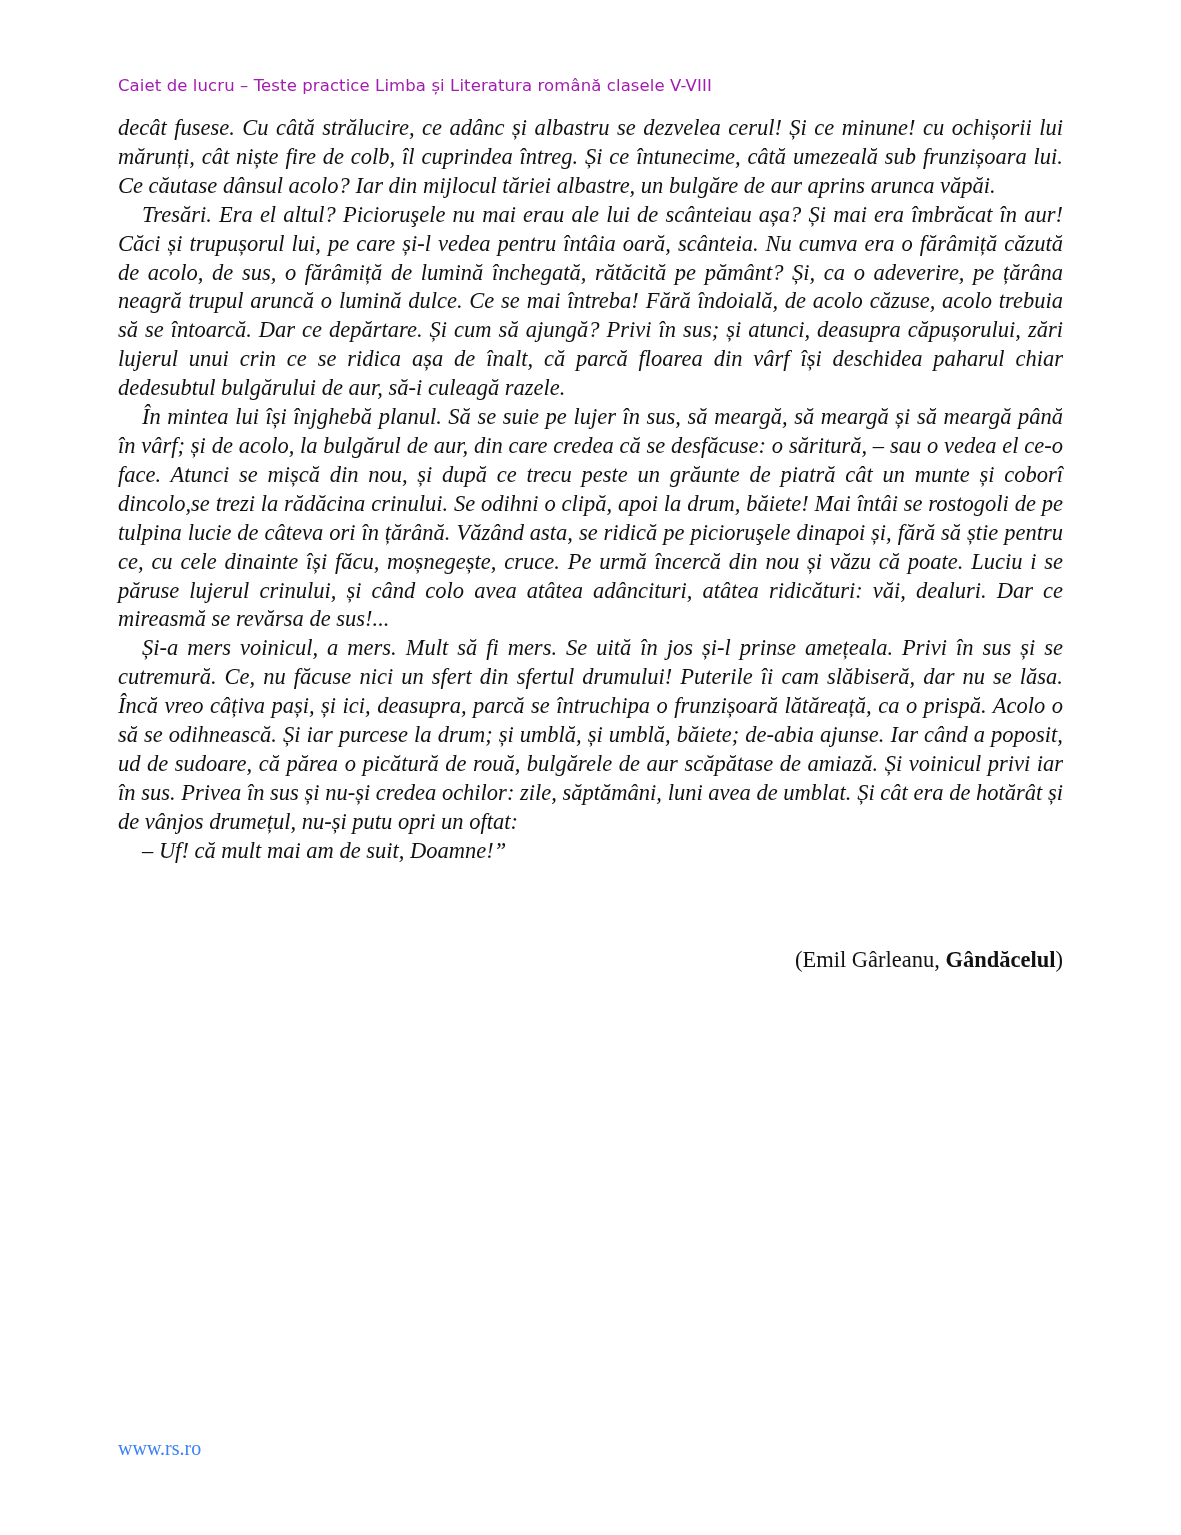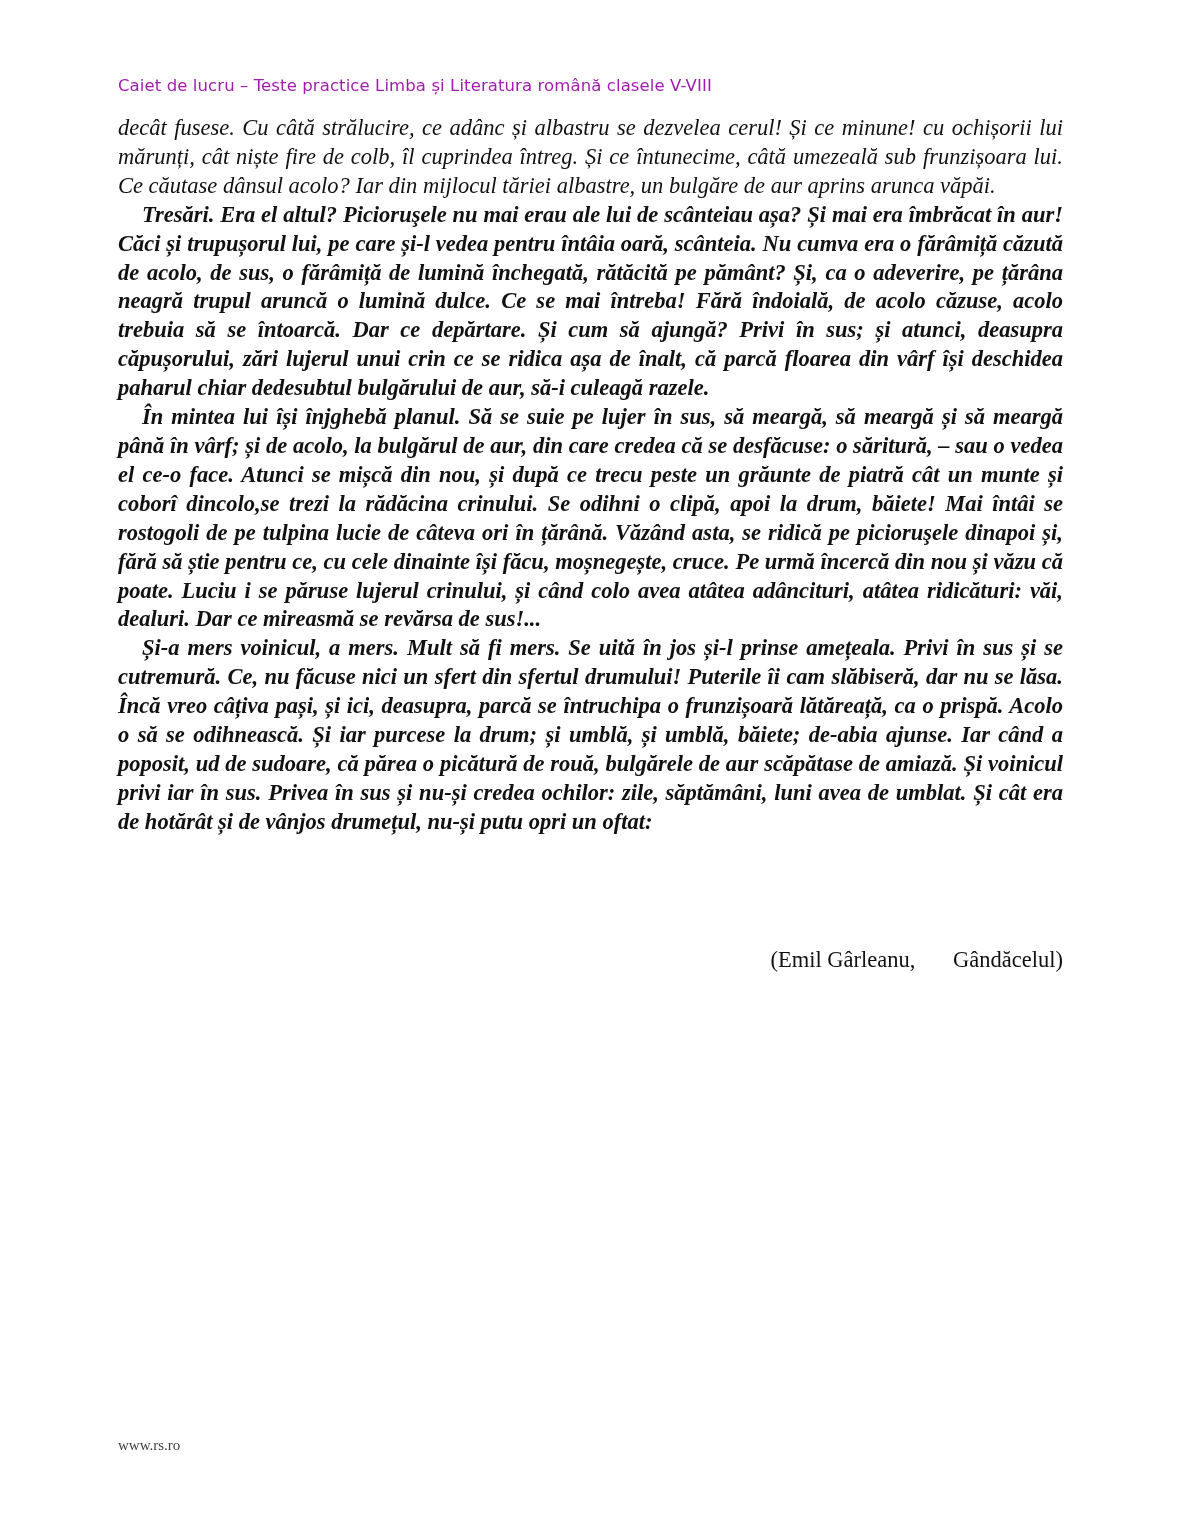--- a/index.html
+++ b/index.html
@@ -9,40 +9,41 @@
     font-family: "DejaVu Sans", sans-serif; font-size: 16.5px; color: #a21caf;
     letter-spacing: 0.1px; white-space: nowrap;
   }
   .body-text {
     position: absolute; left: 118px; top: 114px; width: 945px;
     font-family: "Liberation Serif", serif; font-style: italic;
     font-size: 22.5px; line-height: 28.9px; color: #111;
     text-align: justify;
   }
   .body-text p { margin: 0; }
-  .body-text p.indent { text-indent: 24px; font-weight: bold; }
+  .body-text p.indent { text-indent: 24px; }
   .body-text p.first { text-indent: 0; font-style: italic; }
   .attribution {
     position: absolute; right: 118px; top: 946px;
     font-family: "Liberation Serif", serif; font-style: normal;
     font-size: 22.5px; line-height: 28.9px; color: #111; white-space: nowrap;
   }
-  .attribution b { font-weight: normal; margin-left: 32px; }
+  .attribution b { font-weight: bold; }
   .footer {
     position: absolute; left: 118px; top: 1437px;
-    font-family: "Liberation Serif", serif; font-size: 15px; color: #404040; text-align: right;
+    font-family: "Liberation Serif", serif; font-size: 20px; color: #3b82f6; text-align: right;
   }
 </style>
 </head>
 <body>
 
 <div class="header">Caiet de lucru – Teste practice Limba și Literatura română clasele V-VIII</div>
 
 <div class="body-text">
   <p class="first">decât fusese. Cu câtă strălucire, ce adânc și albastru se dezvelea cerul! Și ce minune! cu ochișorii lui mărunți, cât niște fire de colb, îl cuprindea întreg. Și ce întunecime, câtă umezeală sub frunzișoara lui. Ce căutase dânsul acolo? Iar din mijlocul tăriei albastre, un bulgăre de aur aprins arunca văpăi.</p>
   <p class="indent">Tresări. Era el altul? Picioruşele nu mai erau ale lui de scânteiau așa? Și mai era îmbrăcat în aur! Căci și trupușorul lui, pe care și-l vedea pentru întâia oară, scânteia. Nu cumva era o fărâmiță căzută de acolo, de sus, o fărâmiță de lumină închegată, rătăcită pe pământ? Și, ca o adeverire, pe țărâna neagră trupul aruncă o lumină dulce. Ce se mai întreba! Fără îndoială, de acolo căzuse, acolo trebuia să se întoarcă. Dar ce depărtare. Și cum să ajungă? Privi în sus; și atunci, deasupra căpușorului, zări lujerul unui crin ce se ridica așa de înalt, că parcă floarea din vârf își deschidea paharul chiar dedesubtul bulgărului de aur, să-i culeagă razele.</p>
   <p class="indent">În mintea lui își înjghebă planul. Să se suie pe lujer în sus, să meargă, să meargă și să meargă până în vârf; și de acolo, la bulgărul de aur, din care credea că se desfăcuse: o săritură, – sau o vedea el ce-o face. Atunci se mișcă din nou, și după ce trecu peste un grăunte de piatră cât un munte și coborî dincolo,se trezi la rădăcina crinului. Se odihni o clipă, apoi la drum, băiete! Mai întâi se rostogoli de pe tulpina lucie de câteva ori în țărână. Văzând asta, se ridică pe picioruşele dinapoi și, fără să știe pentru ce, cu cele dinainte își făcu, moșnegește, cruce. Pe urmă încercă din nou și văzu că poate. Luciu i se păruse lujerul crinului, și când colo avea atâtea adâncituri, atâtea ridicături: văi, dealuri. Dar ce mireasmă se revărsa de sus!...</p>
   <p class="indent">Și-a mers voinicul, a mers. Mult să fi mers. Se uită în jos și-l prinse amețeala. Privi în sus și se cutremură. Ce, nu făcuse nici un sfert din sfertul drumului! Puterile îi cam slăbiseră, dar nu se lăsa. Încă vreo câțiva pași, și ici, deasupra, parcă se întruchipa o frunzișoară lătăreață, ca o prispă. Acolo o să se odihnească. Și iar purcese la drum; și umblă, și umblă, băiete; de-abia ajunse. Iar când a poposit, ud de sudoare, că părea o picătură de rouă, bulgărele de aur scăpătase de amiază. Și voinicul privi iar în sus. Privea în sus și nu-și credea ochilor: zile, săptămâni, luni avea de umblat. Și cât era de hotărât și de vânjos drumețul, nu-și putu opri un oftat:</p>
+  <p class="indent">– Uf! că mult mai am de suit, Doamne!”</p>
 </div>
 
 <div class="attribution"><span>(Emil Gârleanu, </span><b>Gândăcelul</b><span>)</span></div>
 
 <div class="footer">www.rs.ro</div>
 
 </body></html>

